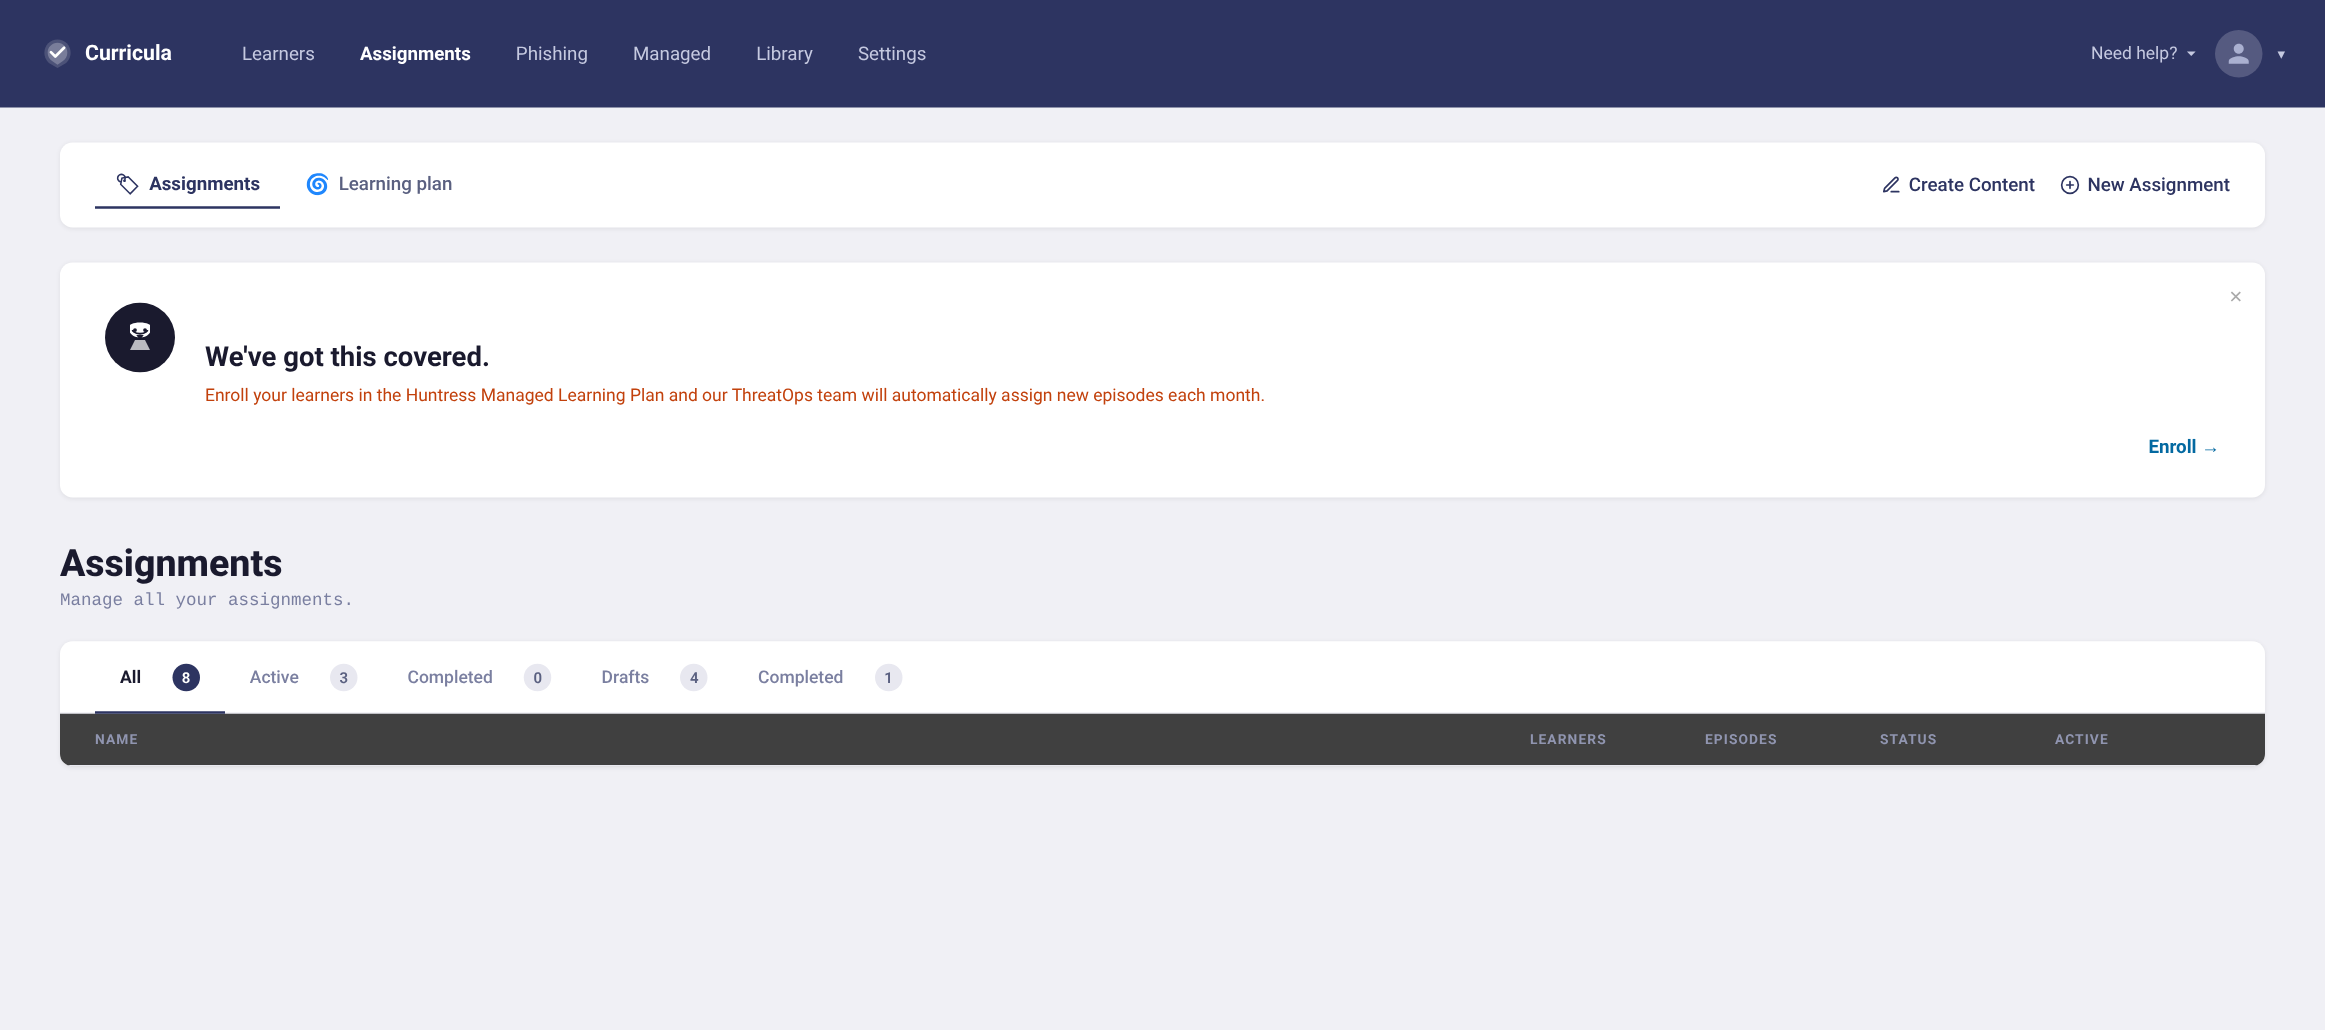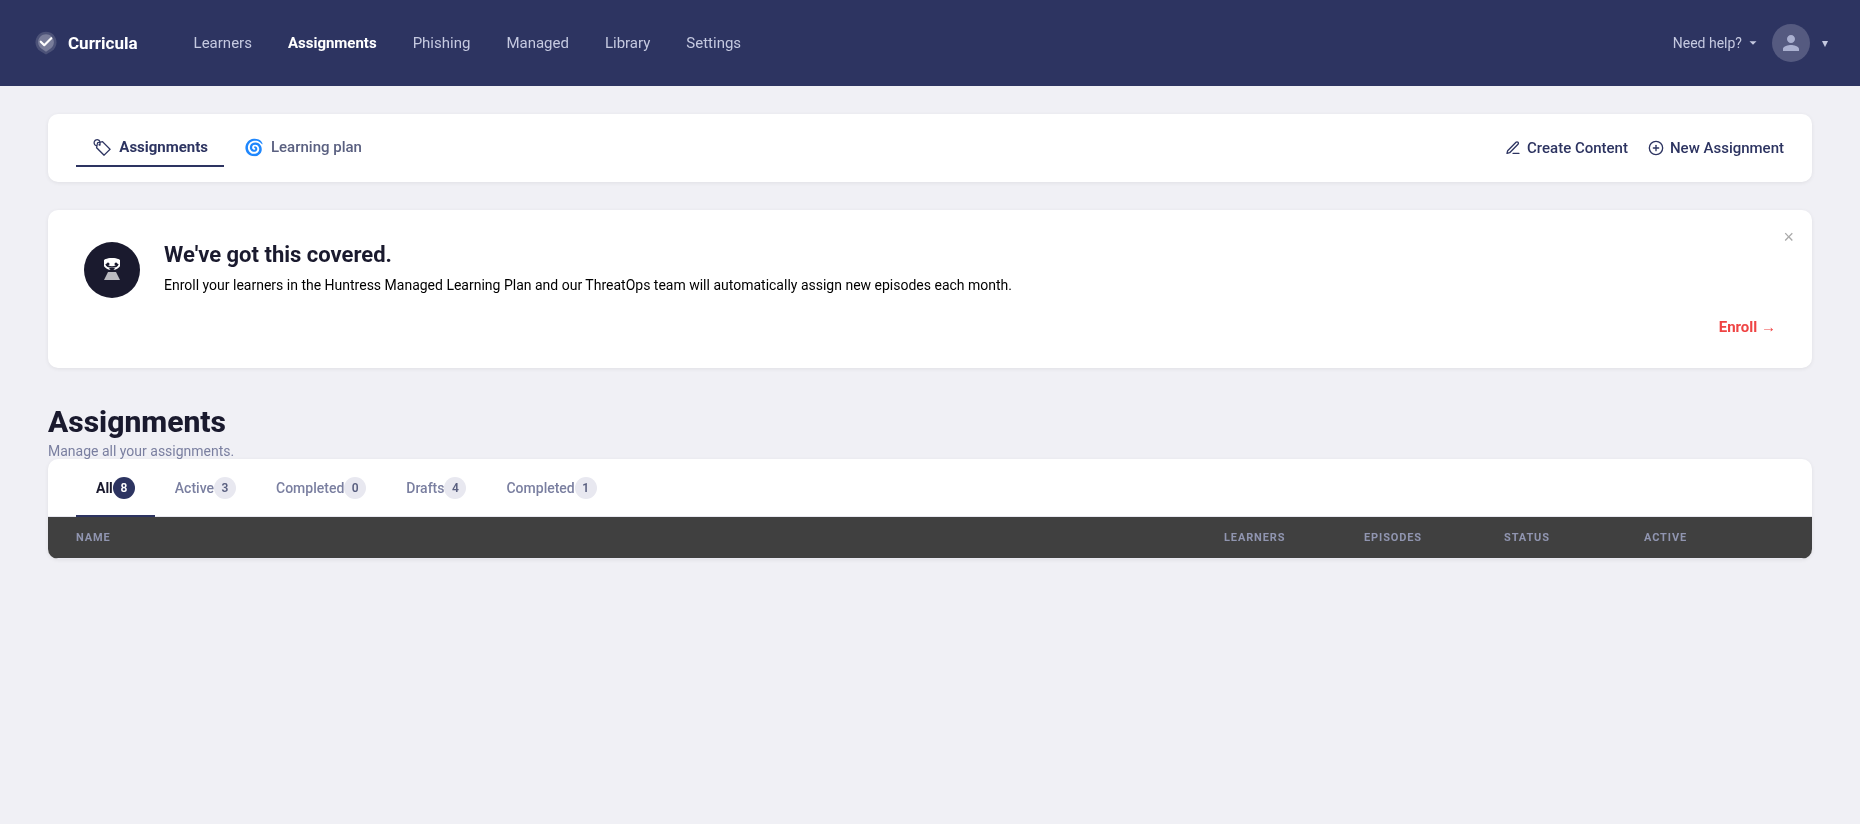--- a/index.html
+++ b/index.html
@@ -160,33 +160,34 @@
     .promo-logo {
       width: 56px;
       height: 56px;
       flex-shrink: 0;
     }
     .promo-text h2 {
       font-size: 22px;
       font-weight: 700;
       color: #1a1a2e;
       margin-bottom: 8px;
+      margin-top: 32px;
     }
     .promo-text p {
       font-size: 14px;
-      color: #000000;
+      color: #c2410c;
       line-height: 1.5;
     }
     .promo-enroll {
       display: flex;
       justify-content: flex-end;
       margin-top: 20px;
     }
     .enroll-link {
-      color: #ef4444;
+      color: #0369a1;
       font-size: 15px;
       font-weight: 700;
       cursor: pointer;
       display: flex;
       align-items: center;
       gap: 4px;
     }
     .close-btn {
       position: absolute;
       top: 18px;
@@ -202,40 +203,42 @@
     
     .section-title {
       font-size: 30px;
       font-weight: 800;
       color: #1a1a2e;
       margin-bottom: 4px;
     }
     .section-sub {
       font-size: 14px;
       color: #7a7fa0;
+      margin-bottom: 24px;
+      font-family: Liberation Mono, monospace;
     }
 
     
     .filter-card {
       background: #fff;
       border-radius: 10px;
       box-shadow: 0 1px 4px rgba(0,0,0,0.07);
       overflow: hidden;
     }
     .filter-tabs {
       display: flex;
       align-items: center;
       gap: 0;
       padding: 0 28px;
       border-bottom: 1px solid #e8e8f0;
     }
     .filter-tab {
       display: flex;
       align-items: center;
-      gap: 0;
+      gap: 25px;
       padding: 18px 20px 16px;
       cursor: pointer;
       font-size: 14px;
       font-weight: 500;
       color: #7a7fa0;
       border-bottom: 2px solid transparent;
       margin-bottom: -1px;
     }
     .filter-tab.active {
       color: #1a1a2e;

